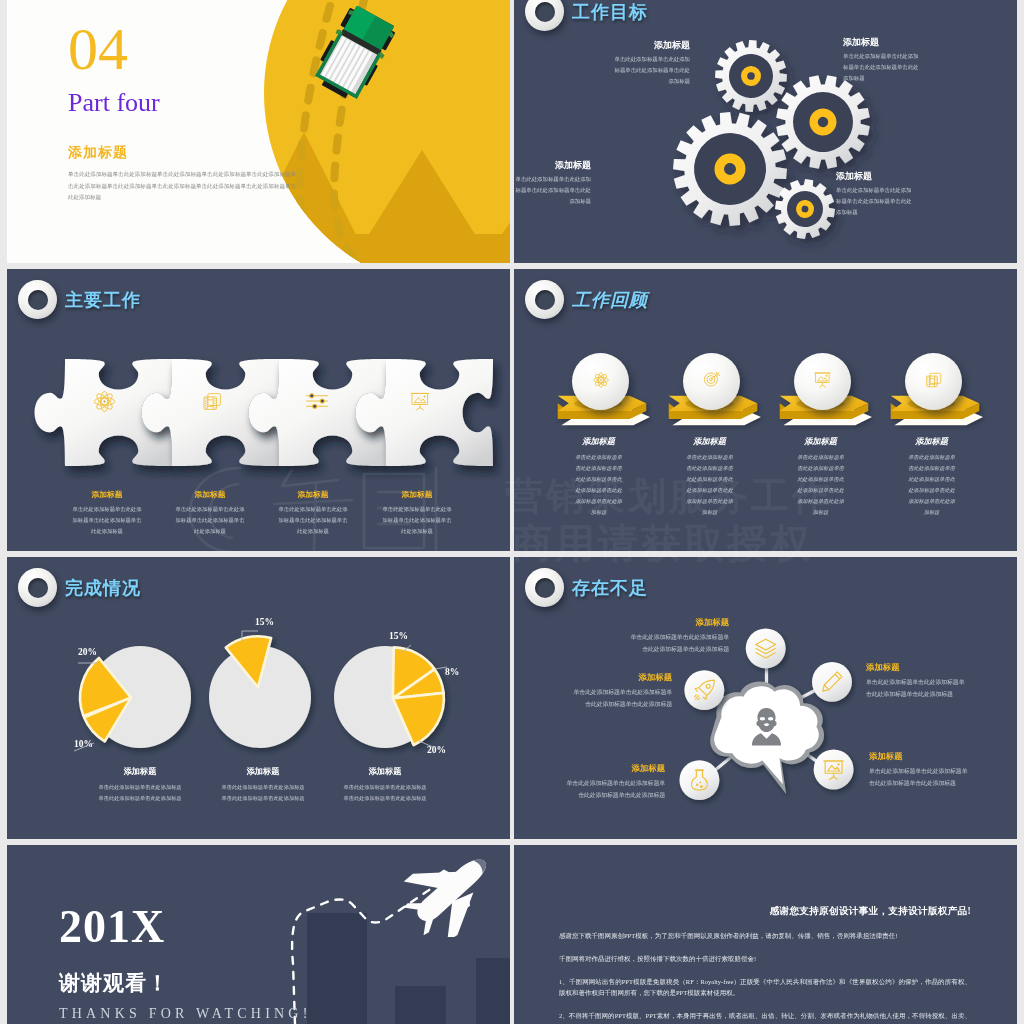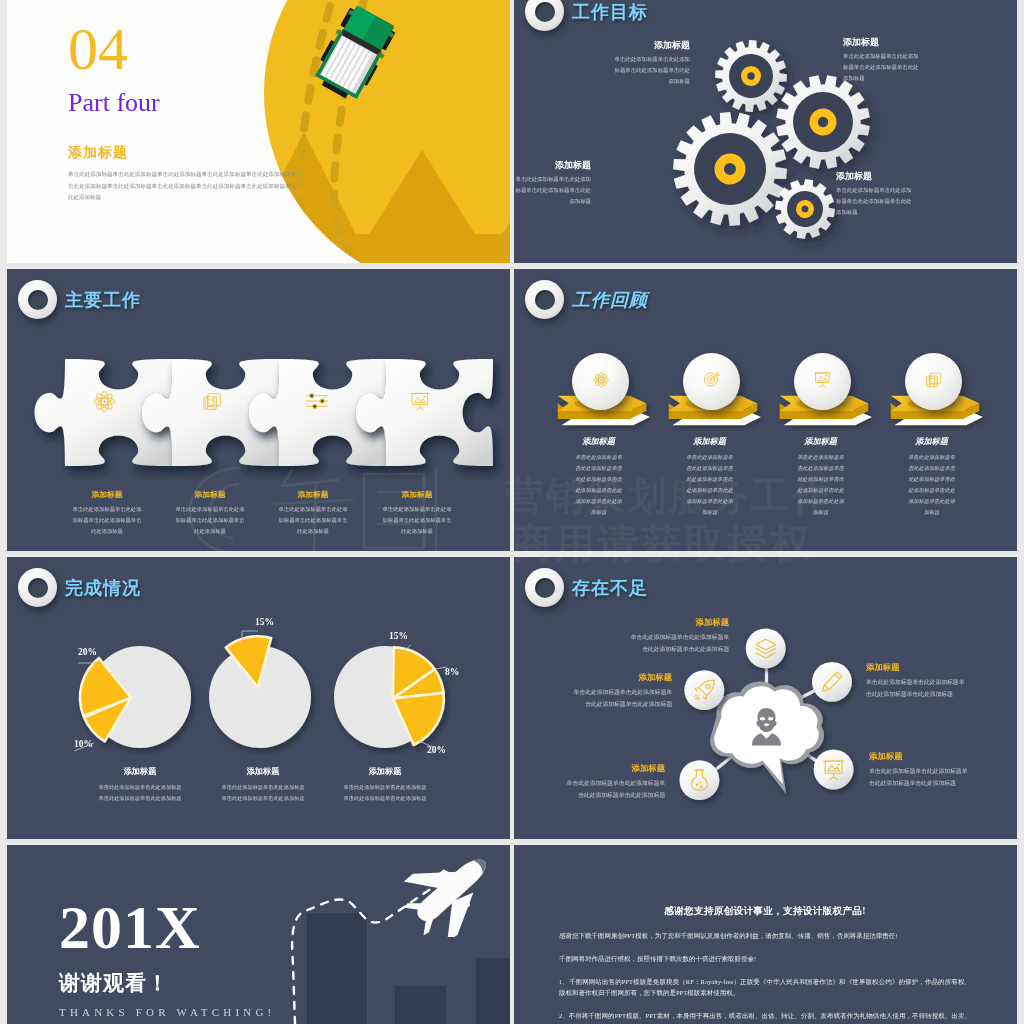--- a/index.html
+++ b/index.html
@@ -101,30 +101,30 @@
   .s6t1{left:114px;top:60px;text-align:right;}
   .s6t2{left:352px;top:105px;text-align:left;}
   .s6t3{left:57px;top:115px;text-align:right;}
   .s6t4{left:50px;top:206px;text-align:right;}
   .s6t5{left:355px;top:194px;text-align:left;}
 
   
   .city{position:absolute;left:0;top:-21px;}
   .plane{position:absolute;left:392px;top:6px;}
   .s7txt{position:absolute;left:52px;top:54px;}
-  .s7year{font-family:"Liberation Serif",serif;font-size:62px;color:#ffffff;line-height:56px;
+  .s7year{font-family:"Liberation Serif",serif;font-size:46px;color:#ffffff;line-height:56px;
           letter-spacing:1px;font-weight:700;}
   .s7cn{font-size:21px;color:#ffffff;font-weight:700;margin-top:14px;letter-spacing:1px;}
-  .s7en{font-size:11px;color:#cfd3dc;letter-spacing:4.2px;margin-top:9px;
+  .s7en{font-size:14px;color:#cfd3dc;letter-spacing:4.2px;margin-top:9px;
         font-family:"Liberation Serif",serif;}
 
   
   .s8wrap{position:absolute;left:45px;top:60px;width:412px;
           font-family:"Liberation Serif",serif;}
-  .s8head{color:#ffffff;font-size:9.6px;font-weight:700;text-align:center;letter-spacing:0.3px;}
+  .s8head{color:#ffffff;font-size:9.6px;font-weight:700;text-align:right;letter-spacing:0.3px;}
   .s8p{color:#e7eaee;font-size:6.5px;line-height:11.6px;margin-top:11.5px;text-align:justify;}
 
   
   .wm{position:absolute;left:0;top:0;width:1024px;height:1024px;pointer-events:none;z-index:5;}
   .wm-line1,.wm-line2{position:absolute;font-family:"Liberation Sans",sans-serif;font-weight:700;
      color:rgba(255,255,255,0.055);letter-spacing:3px;white-space:nowrap;}
   .wm-line1{left:505px;top:471px;font-size:38px;}
   .wm-line2{left:512px;top:516px;font-size:40px;}
   .wm-logo{position:absolute;left:188px;top:460px;opacity:0.07;}
 

